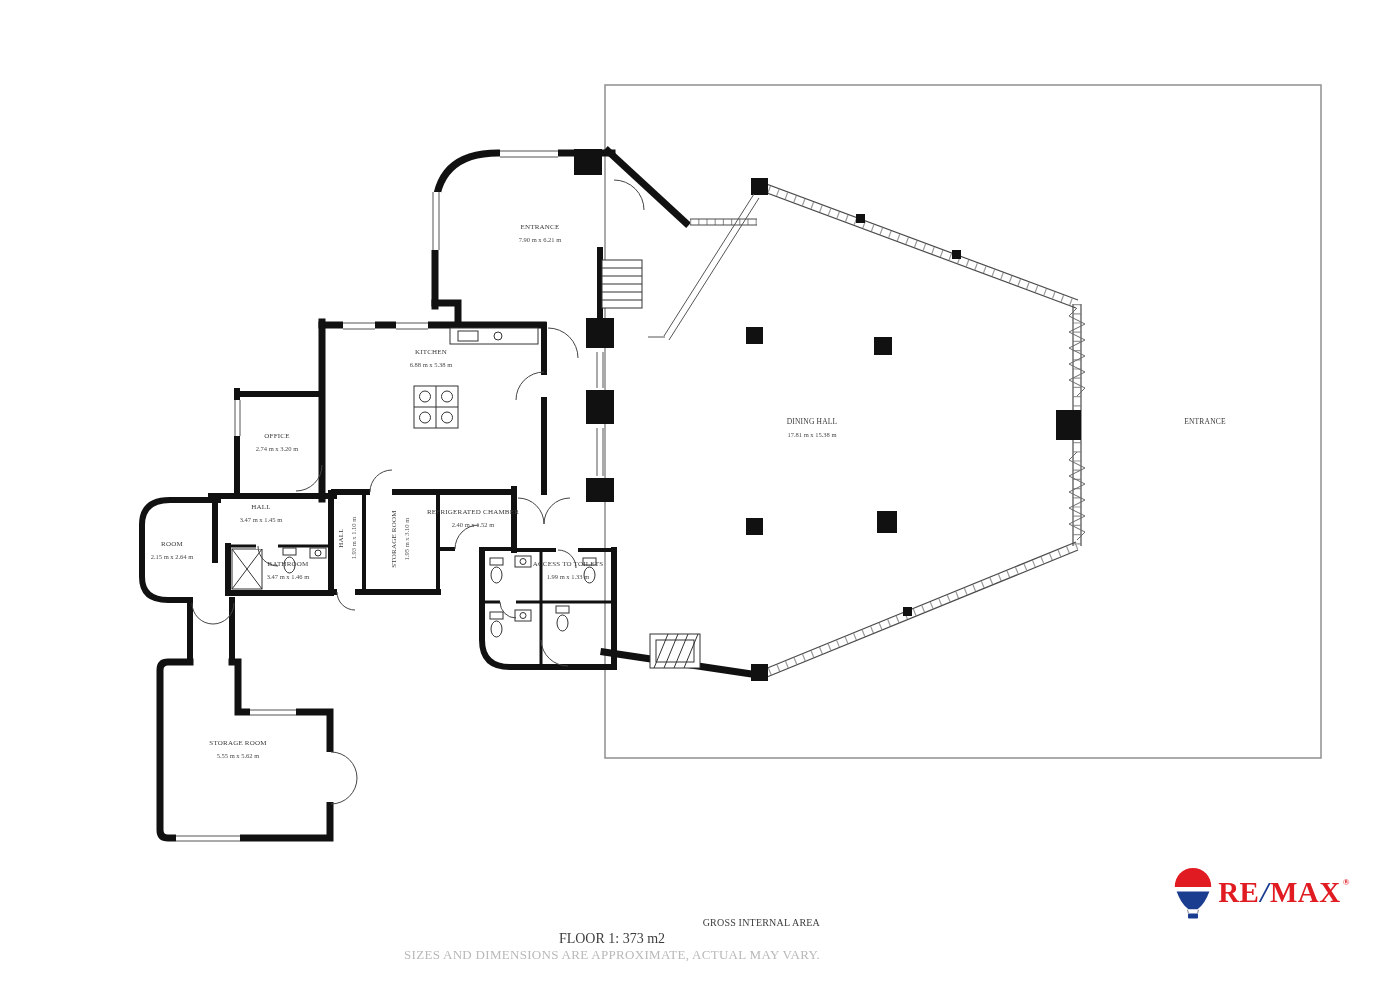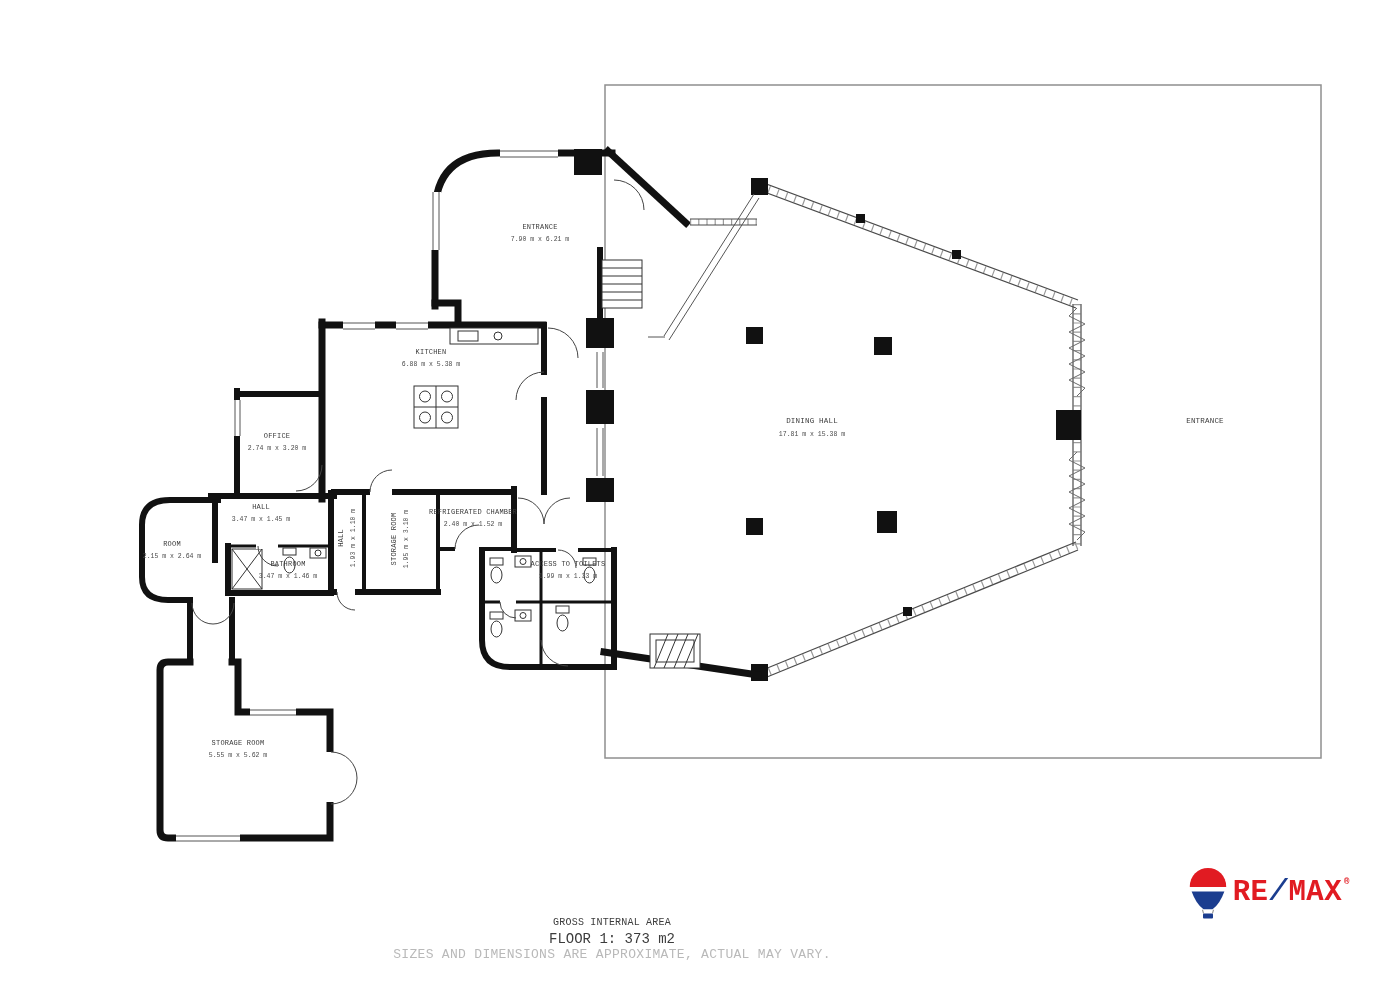--- a/index.html
+++ b/index.html
@@ -1,27 +1,27 @@
 <!DOCTYPE html>
 <html><head>
 <meta charset="utf-8">
 <style>
   html,body{margin:0;padding:0;background:#ffffff;}
   .page{position:relative;width:1400px;height:989px;background:#fff;overflow:hidden;
-        font-family:Liberation Mono, monospace;}
+        font-family:Liberation Serif, serif;}
   .plan{position:absolute;left:0;top:0;width:1400px;height:989px;}
   .room-label{position:absolute;transform:translate(-50%,-50%);text-align:center;
               color:#3a3a3a;line-height:1.8;white-space:nowrap;}
   .room-label .rn{font-size:7px;letter-spacing:.2px;}
   .room-label .rd{font-size:6.5px;color:#4a4a4a;}
   .room-label.vert{transform:translate(-50%,-50%) rotate(-90deg);}
   .room-label.big .rn{font-size:7.5px;}
   .footer{position:absolute;left:612px;top:917px;transform:translateX(-50%);
           text-align:center;color:#3c3c3c;}
-  .footer .f1{font-size:10px;letter-spacing:.2px;}
+  .footer .f1{font-size:10px;letter-spacing:.2px;text-align:right;}
   .footer .f2{font-size:14px;margin-top:3px;}
   .footer .f3{font-size:13px;color:#b9b9b9;margin-top:0;letter-spacing:.3px;white-space:nowrap;}
   .brand{position:absolute;right:50px;top:866px;display:flex;align-items:center;gap:5px;}
   .balloon{width:40px;height:53px;}
   .wordmark{font-size:29px;font-weight:bold;letter-spacing:.5px;color:#e11b22;
             display:flex;align-items:baseline;line-height:1;}
   .wordmark .slash{color:#1b3d8f;font-style:italic;margin:0 1px;}
   .wordmark .reg{font-size:9px;margin-left:2px;align-self:flex-start;color:#e11b22;}
 </style>
 </head>

